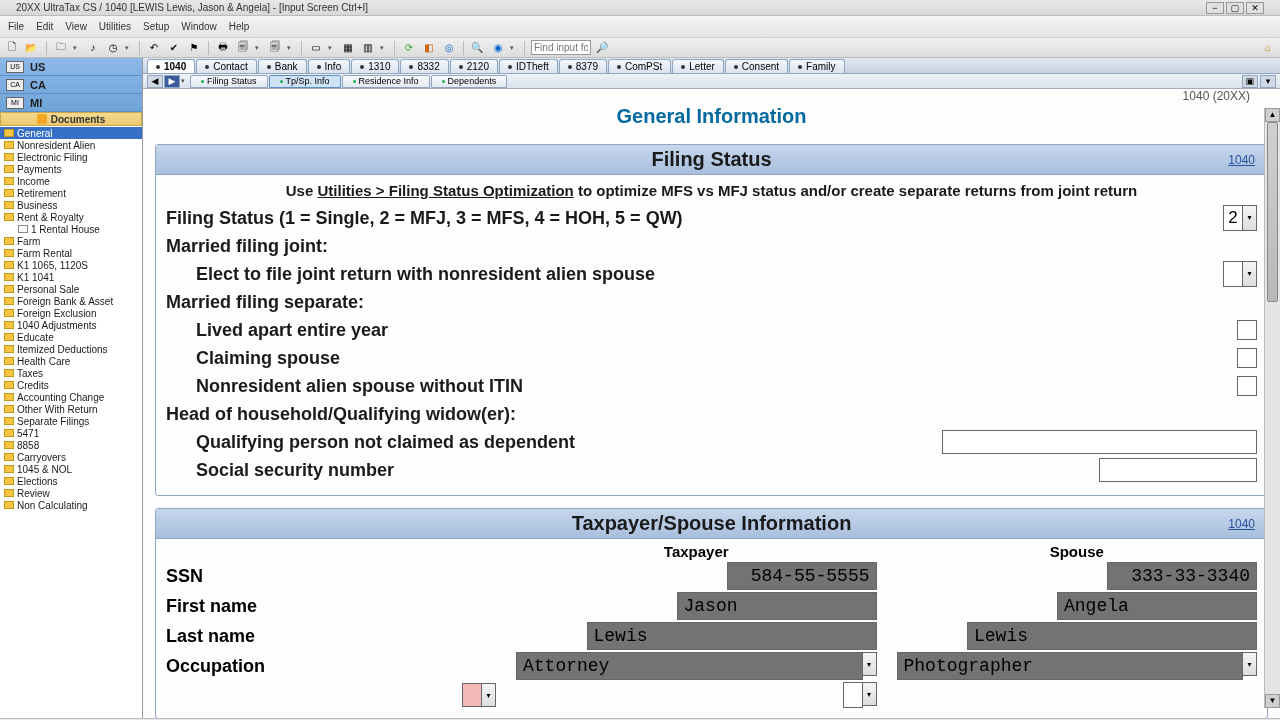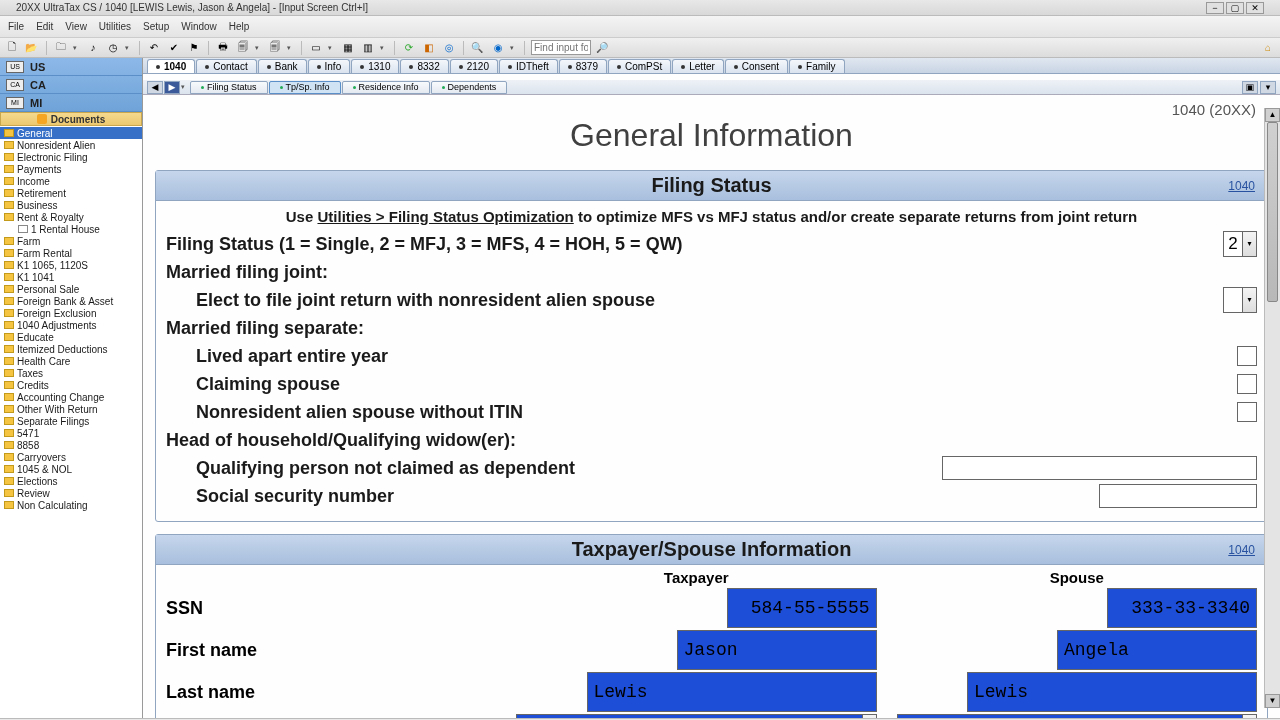--- a/index.html
+++ b/index.html
@@ -35,40 +35,40 @@
 .dochdr span { font-size: 10px; font-weight: bold; color: #333; }
 .docicon { width: 10px; height: 10px; background: #f5a623; border-radius: 2px; }
 .tree { background: #fff; flex: 1; overflow-y: auto; padding: 1px 0; }
 .tnode { display: flex; align-items: center; padding: 0 2px 0 4px; height: 12px; font-size: 10px; color: #1a1a1a; cursor: pointer; white-space: nowrap; }
 .tnode .ficon { width: 10px; height: 8px; background: #f5c542; border: 1px solid #c49a1a; margin-right: 3px; flex-shrink: 0; }
 .tnode.selected { background: #3670c7; color: #fff; }
 .tnode.indent { padding-left: 18px; }
 .tnode.indent .ficon { background: #fff; border-color: #888; }
 
 
-.content { flex: 1; background: #fefefe; display: flex; flex-direction: column; position: relative; gap: 6px; }
+.content { flex: 1; background: #fefefe; display: flex; flex-direction: column; position: relative; }
 
 
 .formtabs { background: linear-gradient(#e0e7f0, #c8d4e4); height: 16px; display: flex; align-items: flex-end; padding-left: 4px; border-bottom: 1px solid #8fa5c0; }
 .ftab { height: 14px; padding: 0 8px; font-size: 10px; border: 1px solid #8fa5c0; border-bottom: none; background: linear-gradient(#f4f7fb, #dae3ef); margin-right: 1px; cursor: pointer; display: flex; align-items: center; border-radius: 3px 3px 0 0; }
 .ftab.active { background: #fff; font-weight: bold; }
 .ftab .bullet { width: 4px; height: 4px; background: #333; border-radius: 50%; margin-right: 4px; }
 
 
 .subtabs { background: linear-gradient(#eef2f7, #dbe3ed); height: 15px; display: flex; align-items: center; padding-left: 4px; gap: 1px; border-bottom: 1px solid #aab; }
 .navbtn { width: 16px; height: 13px; background: #d0d8e4; border: 1px solid #8fa5c0; font-size: 9px; text-align: center; line-height: 11px; cursor: pointer; }
 .stab { height: 13px; padding: 0 10px; font-size: 9px; border: 1px solid #8fa5c0; background: linear-gradient(#f8fafc, #e4eaf2); cursor: pointer; display: flex; align-items: center; border-radius: 2px 2px 0 0; }
 .stab.active { background: #cfe3f5; border-color: #5a8fc7; }
 .stab .bullet { width: 3px; height: 3px; background: #2a5; border-radius: 50%; margin-right: 3px; }
 .subright { margin-left: auto; display: flex; gap: 2px; padding-right: 4px; }
 
 
 .formbody { flex: 1; overflow-y: auto; padding: 8px 12px; background: #fefefe; position: relative; }
-.formtag { position: absolute; right: 24px; font-size: 15px; color: #555; }
-.pagetitle { text-align: center; font-size: 32px; font-weight: normal; color: #404040; margin: 8px 0 16px; }
+.formtag { position: absolute; right: 30px; font-size: 12px; color: #555; }
+.pagetitle { text-align: center; font-size: 20px; font-weight: bold; color: #0369a1; margin: 8px 0 16px; }
 .section { border: 1px solid #8fa5c0; border-radius: 3px; margin-bottom: 12px; background: #fefefe; }
 .sechdr { background: linear-gradient(#c6d6ec, #a8bfdd); height: 30px; display: flex; align-items: center; justify-content: center; position: relative; border-bottom: 1px solid #8fa5c0; }
 .sechdr .stitle { font-size: 20px; font-weight: bold; color: #1a1a1a; }
 .sechdr .seclink { position: absolute; right: 12px; font-size: 12px; color: #2852a0; text-decoration: underline; cursor: pointer; }
 .secbody { padding: 4px 10px 10px; }
 .hintrow { text-align: center; font-size: 15px; font-weight: bold; color: #1a1a1a; margin: 3px 0 6px; }
 .hintrow .hlink { text-decoration: underline; }
 .frow { display: flex; align-items: center; margin: 2px 0; min-height: 26px; }
 .flabel { font-size: 18px; font-weight: bold; color: #1a1a1a; }
 .flabel.indent { padding-left: 30px; }
@@ -78,21 +78,21 @@
 .dropbtn { width: 14px; height: 26px; border: 1px solid #666; border-left: none; background: linear-gradient(#f4f4f4,#ddd); font-size: 8px; text-align: center; line-height: 24px; cursor: pointer; }
 .chkbox { width: 20px; height: 20px; border: 1px solid #666; background: #fff; cursor: pointer; }
 .txtin { height: 24px; border: 1px solid #666; background: #fff; font-size: 14px; padding: 0 4px; }
 .txtin.wide { width: 315px; }
 .txtin.med { width: 158px; }
 
 
 .tsgrid { display: grid; grid-template-columns: 330px 1fr 1fr; gap: 2px 20px; align-items: center; }
 .tshdr { text-align: center; font-size: 15px; font-weight: bold; }
 .tslabel { font-size: 18px; font-weight: bold; }
-.tsin { height: 40px; border: 1px solid #666; background: #1d4ed8; font-family: "Courier New", monospace; font-size: 18px; padding: 0 6px; width: 100%; }
+.tsin { height: 28px; border: 1px solid #666; background: #737373; font-family: "Courier New", monospace; font-size: 18px; padding: 0 6px; width: 100%; }
 .tsin.right { text-align: right; width: 150px; justify-self: end; }
 .tsin.name { width: 200px; justify-self: end; }
 .tsin.last { width: 290px; justify-self: end; }
 .tssel { display: flex; width: 100%; }
 .tssel .tsin { flex: 1; }
 .tssel .dropbtn { height: 24px; }
 .pinkbox { width: 20px; height: 24px; background: #f5b8b8; border: 1px solid #666; }
 
 
 .vscroll { position: absolute; right: 0; top: 50px; bottom: 10px; width: 16px; background: #e4e4e4; border-left: 1px solid #bbb; }

